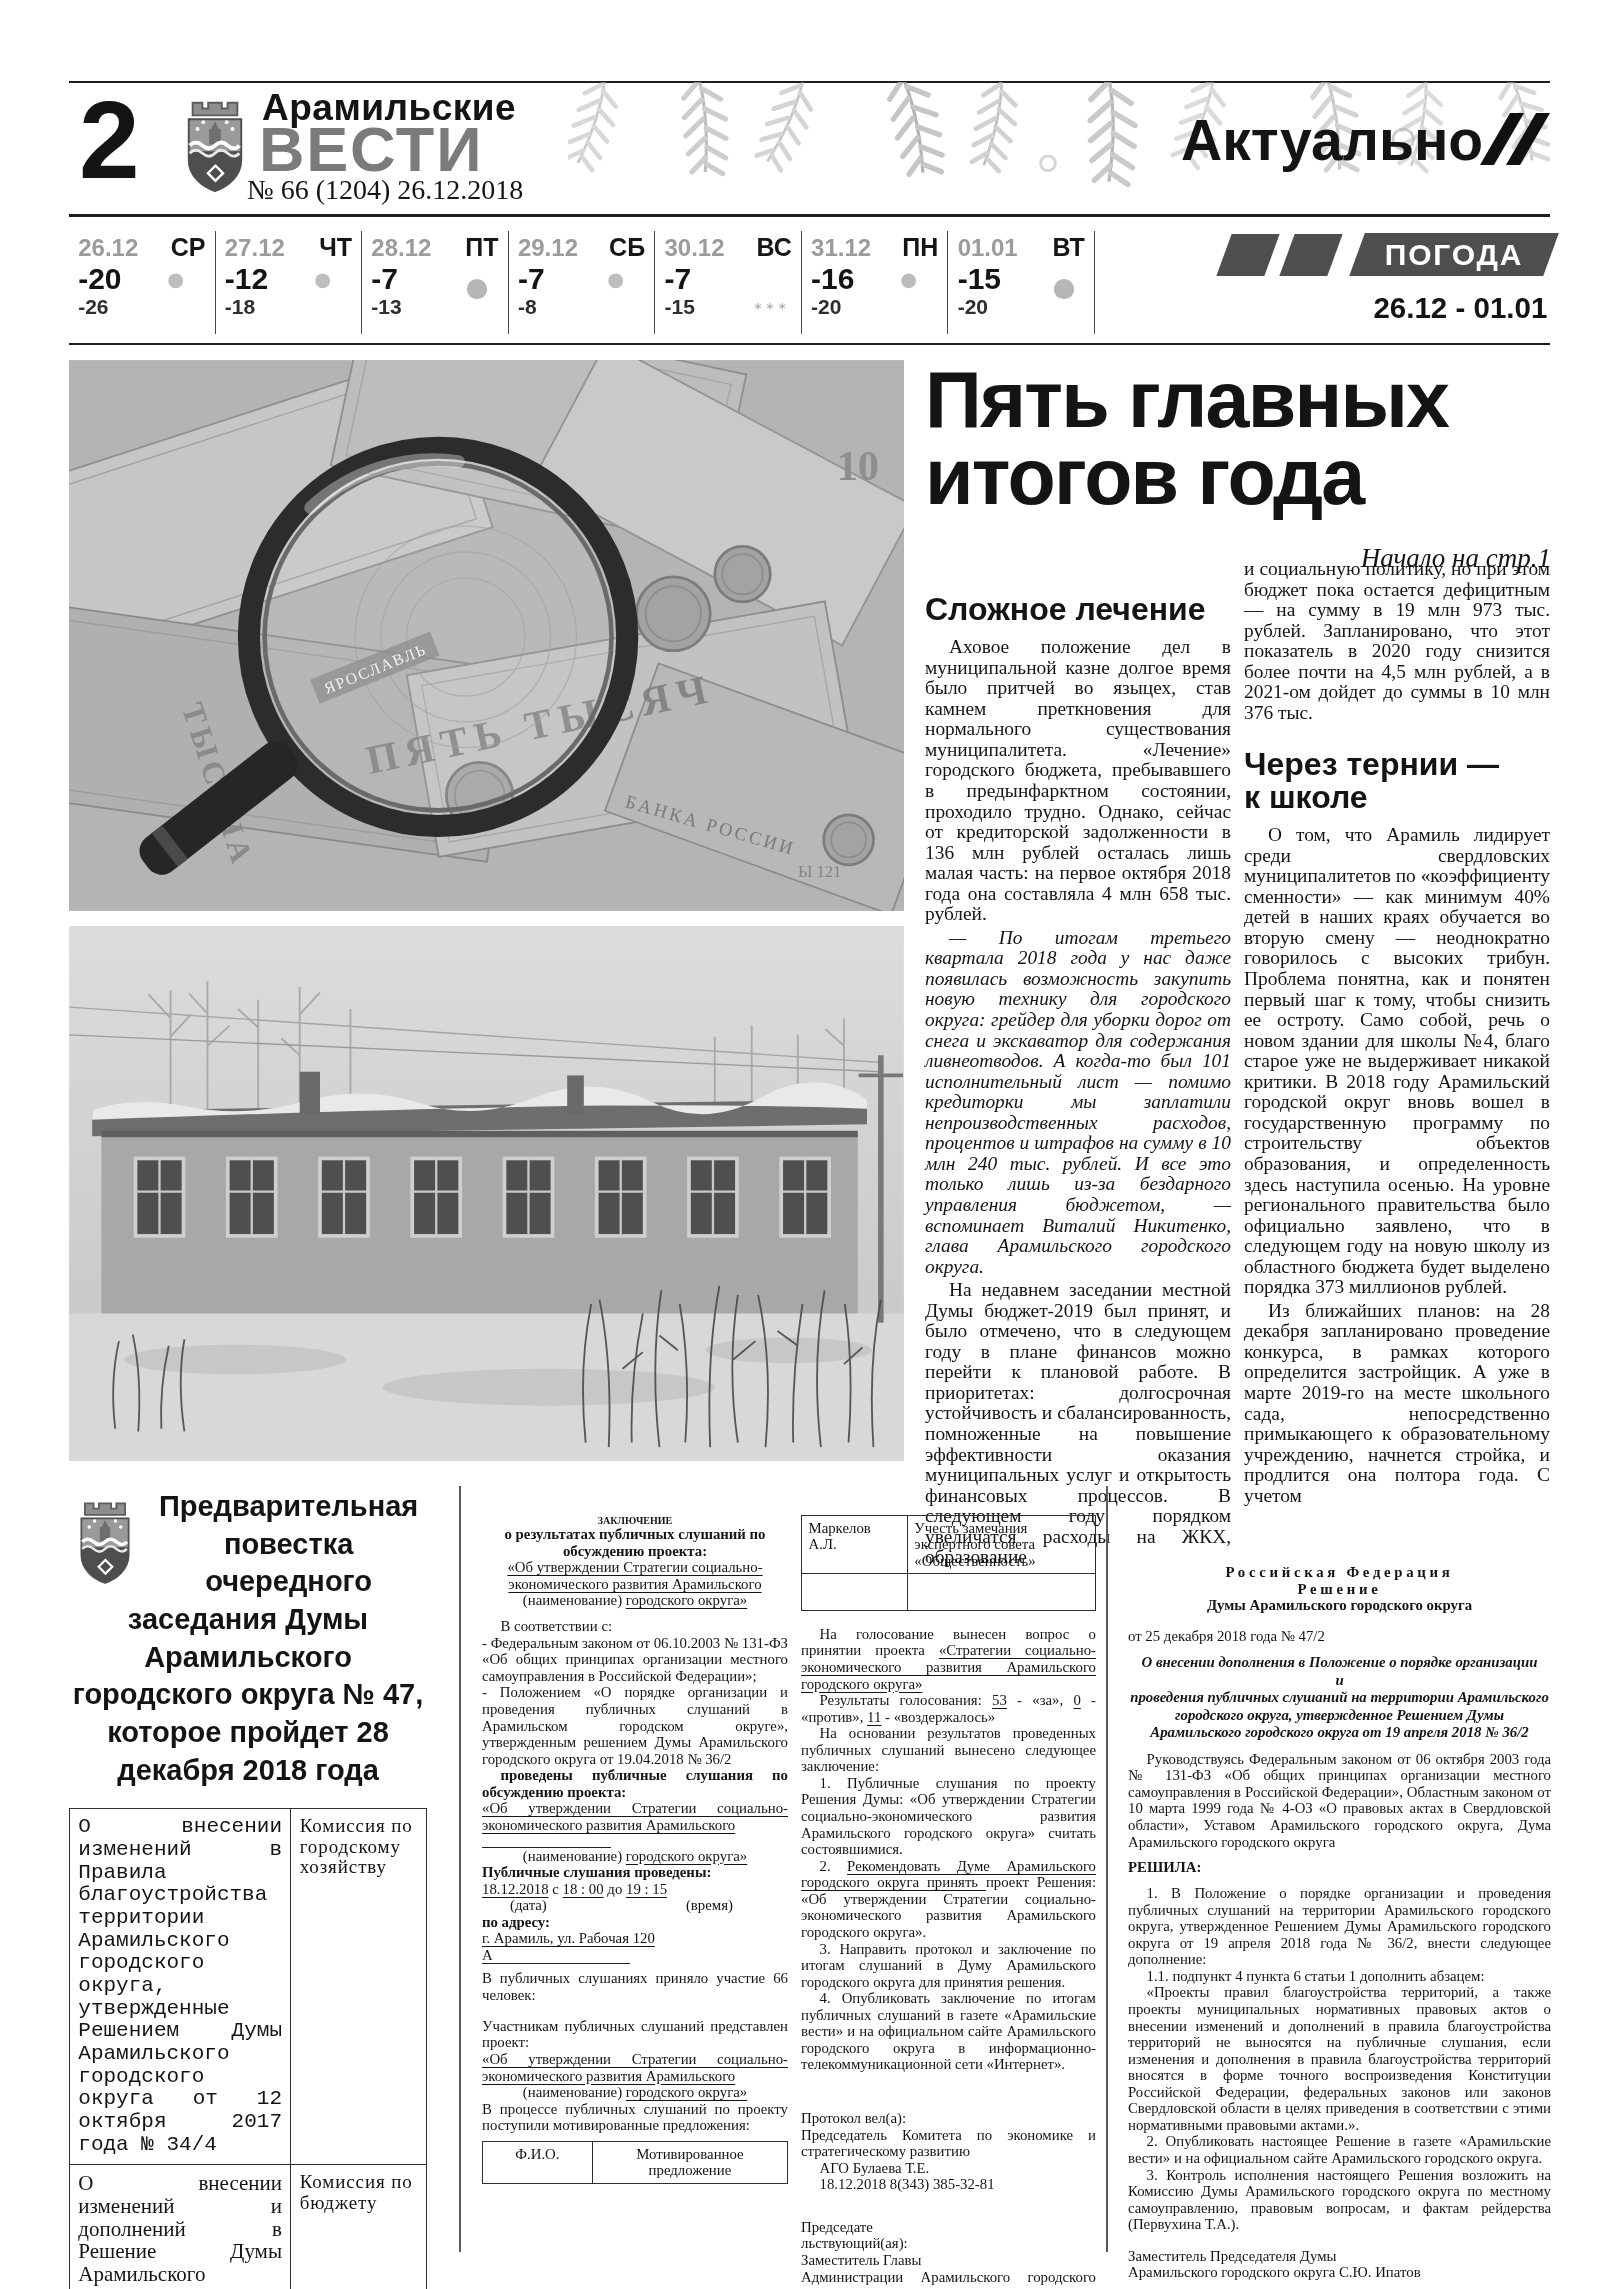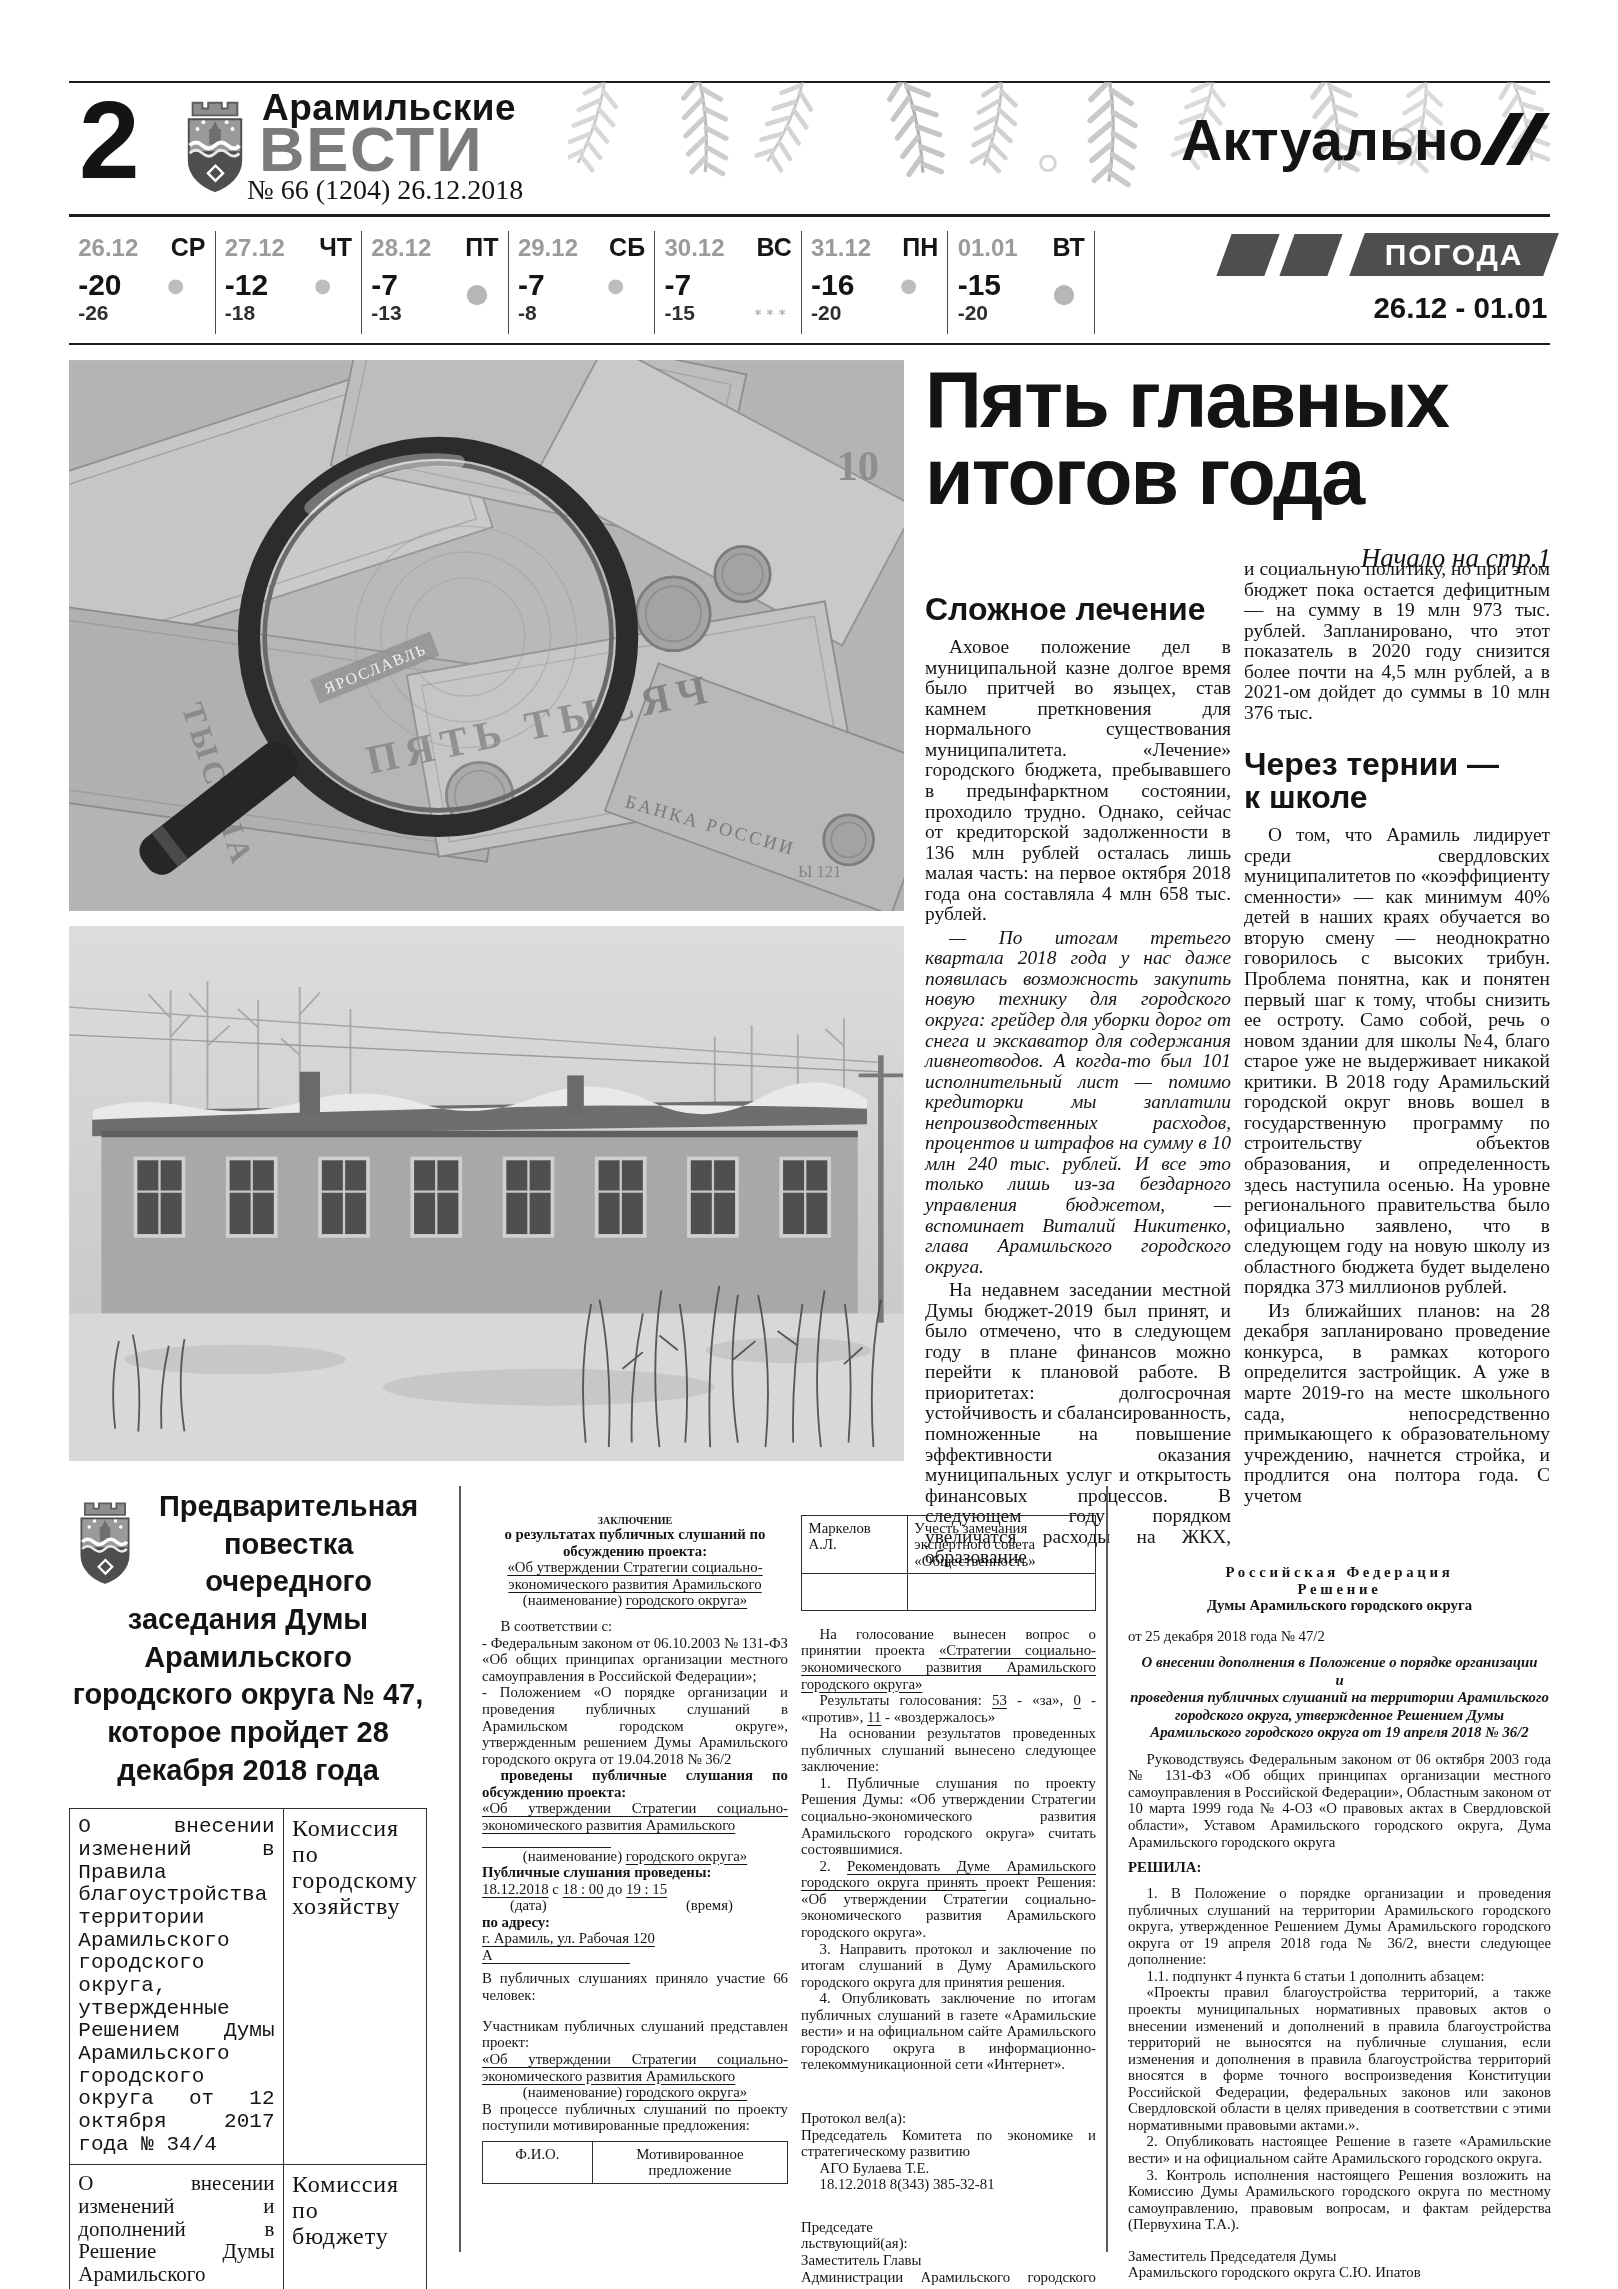--- a/index.html
+++ b/index.html
@@ -20,21 +20,21 @@
   .slashes{position:absolute;left:1495px;top:113px;display:flex;gap:12px;}
   .slashes i{display:block;width:14px;height:52px;background:#111;transform:skewX(-30deg);}
 
   
   .weather{position:absolute;left:69px;top:231px;width:1026px;height:103px;display:flex;}
   .wday{flex:1;border-right:1.8px solid #4a4a4a;padding:1.8px 5.5px 3.7px 9.2px;}
   .wday:last-child{border-right:1.8px solid #4a4a4a;}
   .wd-top{display:flex;justify-content:space-between;align-items:baseline;padding-right:3.7px;}
   .wd-date{font-weight:bold;font-size:24px;color:#9b9b9b;}
   .wd-dow{font-weight:bold;font-size:25px;color:#161616;}
-  .wd-main{display:flex;justify-content:space-between;align-items:center;margin-top:8px;}
+  .wd-main{display:flex;justify-content:space-between;align-items:center;margin-top:2px;}
   .wd-hi{font-weight:bold;font-size:30px;line-height:1;}
   .wd-lo{font-weight:bold;font-size:21px;line-height:1.25;color:#2e2e2e;}
   .wicon{width:50px;height:52px;}
   .wicon g{display:none;}
   .wicon[data-icon="sun"] .ic-sun{display:block;}
   .wicon[data-icon="sun-cloud"] .ic-suncloud{display:block;}
   .wicon[data-icon="cloud-snow"] .ic-cloudsnow{display:block;}
   .wbadge{position:absolute;left:1103px;top:233px;width:448px;}
   .wbadge-row{display:flex;justify-content:flex-end;align-items:center;}
   .pstripe{width:48px;height:42px;background:#4e4e4e;transform:skewX(-20deg);margin-right:14.8px;}
@@ -53,21 +53,21 @@
   .subhead{font-family:"Liberation Sans","DejaVu Sans",sans-serif;font-weight:bold;font-size:32px;line-height:1.04;text-align:left;margin:1.8px 0 11px 0;}
   .subhead.mt{margin-top:24px;}
 
   
   .vdiv{position:absolute;width:1.8px;background:#5a5a5a;}
   .colA{position:absolute;left:69px;top:1488px;width:358px;}
   .colA-title{font-family:"Liberation Sans","DejaVu Sans",sans-serif;font-weight:bold;font-size:29px;line-height:1.3;text-align:center;}
   .colA-crest{float:left;width:72px;height:100px;margin:3.7px 9.2px 3.7px 0;}
   .colA table{width:100%;border-collapse:collapse;margin-top:18.5px;clear:both;}
   .colA td{border:1.8px solid #2f2f2f;vertical-align:top;padding:7.4px 8.3px;font-size:21px;line-height:1.08;text-align:justify;}
-  .colA td.cm{font-size:24px;letter-spacing:0.9px;text-align:left;}
+  .colA td.cm{font-size:19px;letter-spacing:0.9px;text-align:left;}
 
   .doccol{position:absolute;font-size:14.8px;line-height:1.12;}
   .doccol p{margin:0;text-align:justify;text-indent:18.5px;}
   .doccol p.ni{text-indent:0;}
   .doccol .ctr{text-align:center;text-indent:0;}
   .doccol .bold{font-weight:bold;}
   .doccol .u{text-decoration:underline;text-underline-offset:2.8px;}
   .doccol .gap6{height:5.5px;} .doccol .gap10{height:9.2px;} .doccol .gap16{height:14.8px;} .doccol .gap28{height:26px;} .doccol .gap40{height:37px;}
   .stub{width:129px;border-bottom:1.4px solid #222;height:13px;}
   .when-labels{display:flex;width:82%;justify-content:space-between;padding-left:28px;box-sizing:border-box;}

